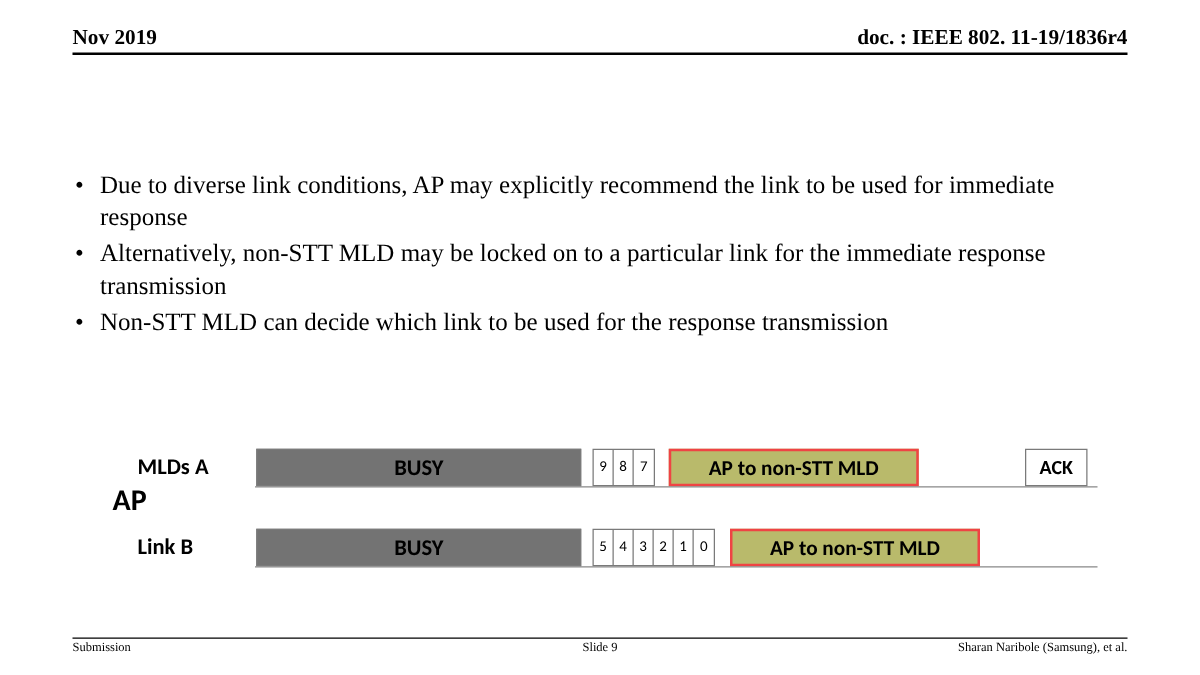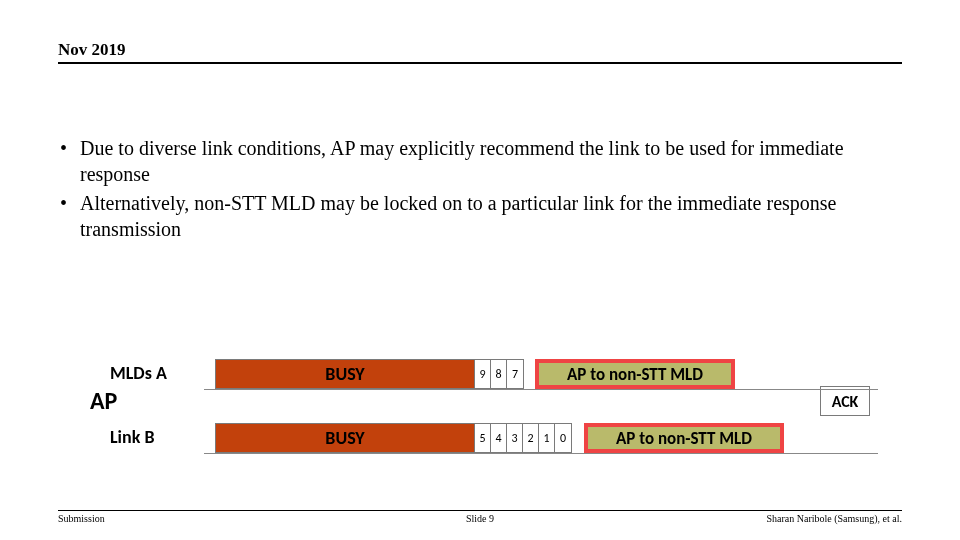--- a/index.html
+++ b/index.html
@@ -1,66 +1,68 @@
 <!DOCTYPE html>
 <html><head>
 <meta charset="utf-8">
 <style>
   * { box-sizing: border-box; margin: 0; padding: 0; }
   html, body { width: 960px; height: 540px; font-family: "Times New Roman", Times, serif; background: #fff; color: #000; }
   .slide { position: relative; width: 960px; height: 540px; }
 
-  .header { position: absolute; top: 20px; left: 58px; right: 58px; margin-top: 20px; }
+  .header { position: absolute; top: 20px; left: 58px; right: 58px; }
   .header-row { display: flex; justify-content: space-between; font-weight: bold; font-size: 17px; }
   .hr-top { border: none; border-top: 2px solid #000; margin-top: 2px; }
 
   .title { position: absolute; top: 64px; left: 0; right: 0; text-align: center; font-weight: bold; font-size: 28px; }
 
   .bullets { position: absolute; top: 136px; left: 58px; right: 58px; font-size: 20px; line-height: 1.28; }
   .bullets li { list-style: none; position: relative; padding-left: 22px; margin-bottom: 4px; }
   .bullets li::before { content: "•"; position: absolute; left: 2px; top: 0; }
 
   .diagram { position: absolute; top: 356px; left: 90px; right: 90px; height: 100px; }
   .dia-row { position: relative; height: 36px; }
   .link-label { position: absolute; left: 20px; top: 6px; font-family: Calibri, Arial, sans-serif; font-weight: bold; font-size: 18px; }
   .ap-label   { position: absolute; left: 0px;  top: 30px; font-family: Calibri, Arial, sans-serif; font-weight: bold; font-size: 24px; }
-  .busy-box   { position: absolute; left: 125px; top: 3px;  width: 260px; height: 30px; border: 1px solid #7a7a7a; background: #c2410c; display:flex; align-items:center; justify-content:center; font-family: Calibri, Arial, sans-serif; font-weight:bold; font-size:18px; color:#000; }
+  .busy-box   { position: absolute; left: 115px; top: 3px;  width: 260px; height: 30px; border: 1px solid #7a7a7a; background: #737373; display:flex; align-items:center; justify-content:center; font-family: Calibri, Arial, sans-serif; font-weight:bold; font-size:18px; color:#000; }
   .count-box  { position: absolute; top: 3px; height: 30px; border: 1px solid #7a7a7a; display:flex; }
   .count-cell { width: 16px; border-right: 1px solid #7a7a7a; display:flex; align-items:center; justify-content:center; font-family: Calibri, Arial, sans-serif; font-size: 12px; }
   .count-cell:last-child { border-right: none; }
-  .data-box   { position: absolute; top: 3px; width: 200px; height: 30px; border: 4px solid #ef4444; background: #B9BA6B; display:flex; align-items:center; justify-content:center; font-family: Calibri, Arial, sans-serif; font-weight:bold; font-size:17px; }
-  .ack-box    { position: absolute; top: 3px; right: 0; width: 50px; height: 30px; border: 1px solid #7a7a7a; display:flex; align-items:center; justify-content:center; font-family: Calibri, Arial, sans-serif; font-weight:bold; font-size:16px;margin-top:27px; }
+  .data-box   { position: absolute; top: 3px; width: 200px; height: 30px; border: 2px solid #ef4444; background: #B9BA6B; display:flex; align-items:center; justify-content:center; font-family: Calibri, Arial, sans-serif; font-weight:bold; font-size:17px; }
+  .ack-box    { position: absolute; top: 3px; right: 0; width: 50px; height: 30px; border: 1px solid #7a7a7a; display:flex; align-items:center; justify-content:center; font-family: Calibri, Arial, sans-serif; font-weight:bold; font-size:16px; }
   .baseline   { position: absolute; left: 114px; right: -8px; top: 33px; border-top: 1.5px solid #888; }
   .row-gap { height: 28px; }
 
   .rowA .count-box { left: 384px; }
   .rowA .data-box  { left: 445px; }
   .rowB .count-box { left: 384px; }
   .rowB .data-box  { left: 494px; }
 
   .footer { position: absolute; bottom: 16px; left: 58px; right: 58px; }
   .hr-bot { border: none; border-top: 1.5px solid #000; margin-bottom: 2px; }
   .footer-row { display: flex; justify-content: space-between; font-size: 10px; }
   .footer-center { position: absolute; left: 0; right: 0; text-align: center; font-size: 10px; }
 </style>
 </head>
 <body>
 <div class="slide">
 
   <div class="header">
     <div class="header-row">
       <span>Nov 2019</span>
+      <span>doc. : IEEE 802. 11-19/1836r4</span>
     </div>
     <hr class="hr-top">
   </div>
 
 
   <ul class="bullets">
     <li>Due to diverse link conditions, AP may explicitly recommend the link to be used for immediate response</li>
     <li>Alternatively, non-STT MLD may be locked on to a particular link for the immediate response transmission</li>
+    <li>Non-STT MLD can decide which link to be used for the response transmission</li>
   </ul>
 
   <div class="diagram">
     <div class="ap-label">AP</div>
 
     <div class="dia-row rowA">
       <div class="link-label">MLDs A</div>
       <div class="busy-box">BUSY</div>
       <div class="count-box">
         <div class="count-cell">9</div>

